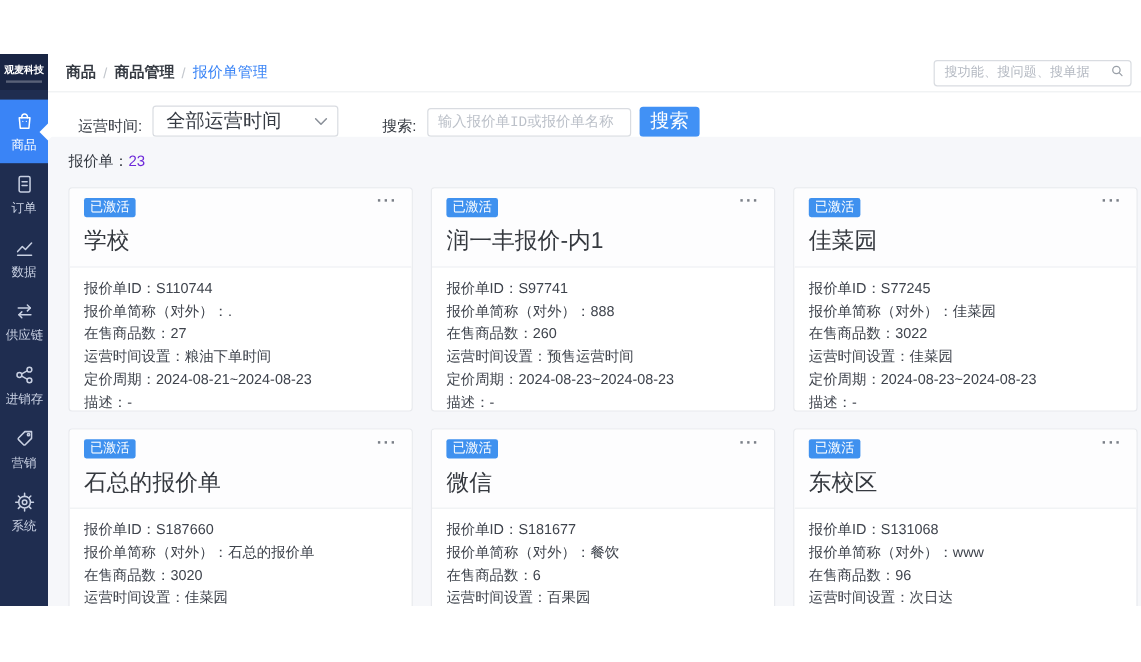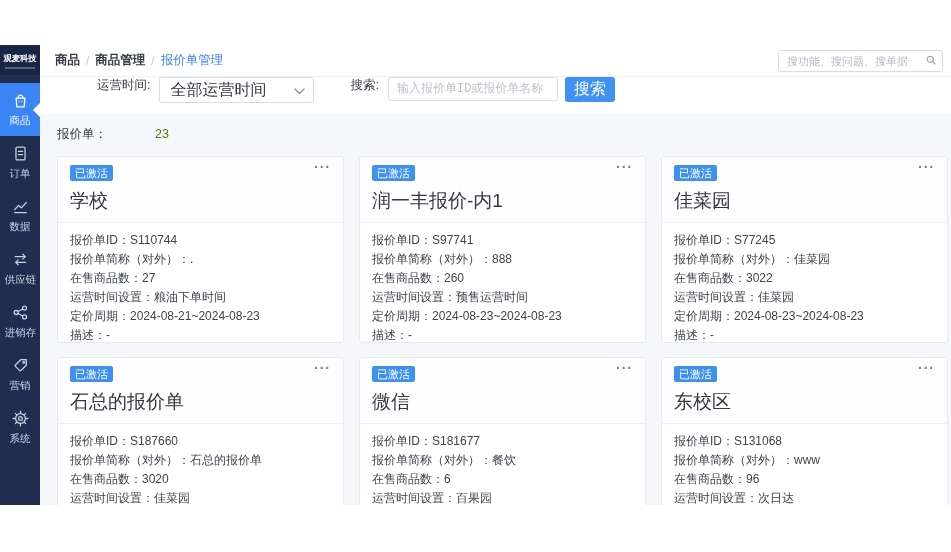--- a/index.html
+++ b/index.html
@@ -25,40 +25,40 @@
 
   .breadcrumb-bar{height:31px;background:#fff;border-bottom:1px solid #eef0f2;display:flex;
     align-items:center;padding-left:15px;position:relative;flex:none;}
   .crumb{font-size:12.5px;color:#353a42;font-weight:bold;}
   .crumb-sep{color:#c2c6cc;margin:0 6px;font-size:12px;font-weight:normal;}
   .crumb.current{color:#3a84f6;font-weight:normal;}
 
   .global-search{position:absolute;right:8px;top:5px;width:163px;height:20px;border:1px solid #d9dce1;
     border-radius:3px;background:#fff;display:flex;align-items:center;}
   .global-search input{border:0;outline:0;flex:1;height:16px;padding:0 0 0 8px;font-size:11px;
-    color:#6b7078;background:transparent;font-family:Liberation Serif, serif;min-width:0;}
+    color:#6b7078;background:transparent;font-family:Liberation Mono, monospace;min-width:0;}
   .global-search input::placeholder{color:#b4b9c2;}
   .global-search .mag{flex:none;margin-right:5px;color:#9aa0a8;}
 
-  .filter-bar{height:37px;background:#fff;display:flex;align-items:flex-start;padding-left:25px;flex:none;margin-left:32px;}
+  .filter-bar{height:37px;background:#fff;display:flex;align-items:flex-end;padding-left:25px;flex:none;}
   .filter-label{font-size:12.5px;color:#353a42;margin-right:9px;}
   .select{width:135px;height:24px;border:1px solid #d9dce1;border-radius:3px;display:flex;
     align-items:center;padding:0 8px 0 10px;font-size:16px;color:#353a42;cursor:pointer;background:#fff;}
   .select .select-text{flex:1;}
   .select .chev{color:#8a9099;flex:none;}
   .filter-gap{width:36px;}
   .filter-input{width:152px;height:22px;border:1px solid #d9dce1;border-radius:3px;padding:0 8px;
     font-size:12px;color:#353a42;outline:0;font-family:Liberation Mono, monospace;}
   .filter-input::placeholder{color:#bcc1c9;}
   .search-btn{margin-left:7px;height:25px;padding:0 9px;background:#4191f5;color:#fff;border:0;
     border-radius:3px;font-size:16px;cursor:pointer;font-family:inherit;}
 
   .content{flex:1;background:#f6f7fa;overflow:hidden;padding:6px 10px 0 17px;}
   .summary{font-size:12.5px;color:#353a42;margin:6px 0 13px 0;}
-  .summary .count{color:#4d7c0f;margin-left:48px;}
+  .summary .count{color:#6d28d9;}
 
   .cards{display:grid;grid-template-columns:repeat(3,287px);column-gap:15px;row-gap:14px;
     grid-auto-rows:187px;}
   .card{background:#fff;border:1px solid #e8eaee;border-radius:3px;overflow:hidden;box-sizing:border-box;}
   .card-head{position:relative;padding:6px 12px 8px;border-bottom:1px solid #eef0f3;background:#fdfdfe;}
   .badge{display:inline-block;background:#3f91ef;color:#fff;font-size:11px;line-height:16px;
     padding:0 5px;border-radius:2px;}
   .more{position:absolute;top:2px;right:12px;color:#7a7f87;font-size:14px;font-weight:bold;
     letter-spacing:1px;cursor:pointer;}
   .card-title{margin-top:7px;font-size:19px;color:#35393f;}

